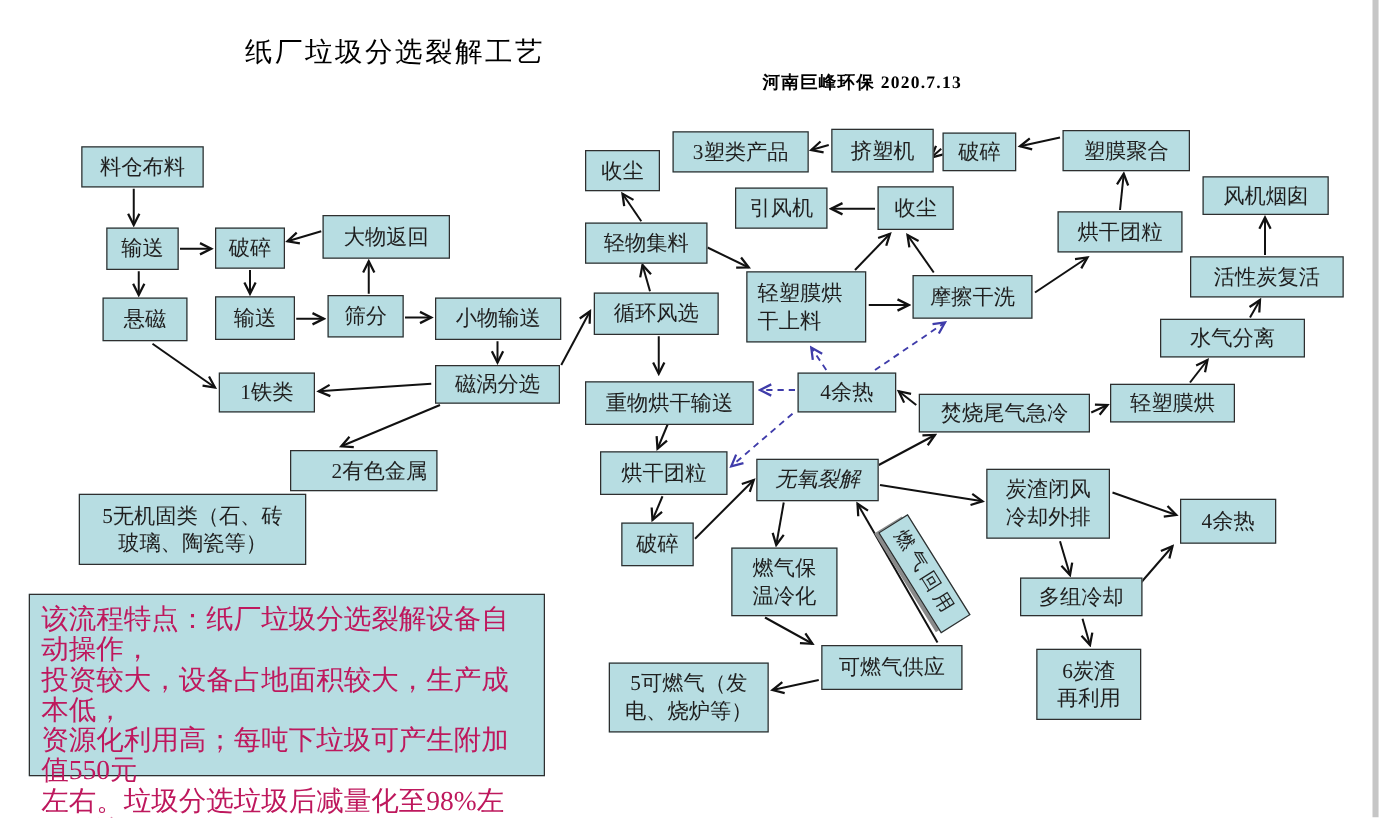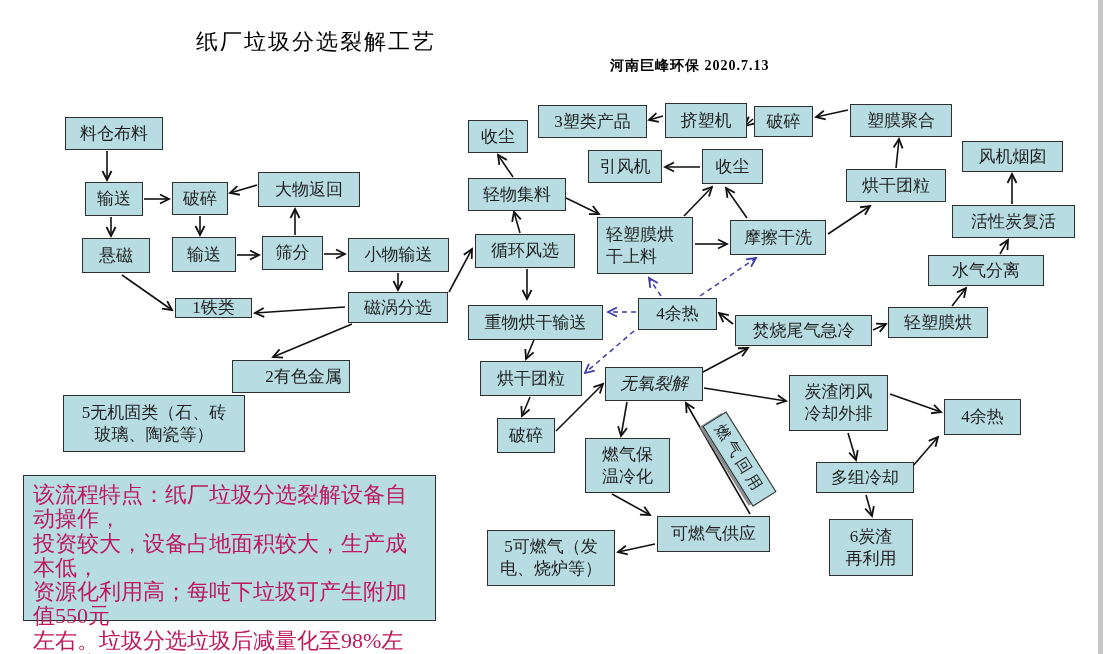--- a/index.html
+++ b/index.html
@@ -98,21 +98,21 @@
   <div class="edge-bar"></div>
 <div class="node" style="left: 65px; top: 117px; width: 98px; height: 33px;">料仓布料</div>
     <div class="node" style="left: 85px; top: 182px; width: 58px; height: 34px;">输送</div>
     <div class="node" style="left: 172px; top: 182px; width: 56px; height: 33px;">破碎</div>
     <div class="node" style="left: 258px; top: 172px; width: 102px; height: 35px;">大物返回</div>
     <div class="node" style="left: 172px; top: 237px; width: 64px; height: 35px;">输送</div>
     <div class="node" style="left: 262px; top: 236px; width: 61px; height: 34px;">筛分</div>
     <div class="node" style="left: 82px; top: 238px; width: 68px; height: 35px;">悬磁</div>
     <div class="node" style="left: 348px; top: 238px; width: 101px; height: 34px;">小物输送</div>
     <div class="node" style="left: 348px; top: 292px; width: 100px; height: 31px;">磁涡分选</div>
-    <div class="node" style="left: 175px; top: 298px; width: 77px; height: 20px;">1铁类</div>
+    <div class="node" style="left: 175px; top: 298px; width: 77px; height: 32px;">1铁类</div>
     <div class="node" style="left: 232px; top: 360px; width: 118px; height: 33px; padding-left: 25px;">2有色金属</div>
     <div class="node" style="left: 63px; top: 395px; width: 182px; height: 57px;">5无机固类（石、砖
 玻璃、陶瓷等）</div>
     <div class="node" style="left: 468px; top: 120px; width: 60px; height: 33px;">收尘</div>
     <div class="node" style="left: 475px; top: 234px; width: 100px; height: 34px;">循环风选</div>
     <div class="node" style="left: 468px; top: 178px; width: 98px; height: 33px;">轻物集料</div>
     <div class="node left" style="left: 597px; top: 217px; width: 96px; height: 57px;">轻塑膜烘
 干上料</div>
     <div class="node" style="left: 468px; top: 305px; width: 135px; height: 35px;">重物烘干输送</div>
     <div class="node" style="left: 638px; top: 298px; width: 79px; height: 32px;">4余热</div>

